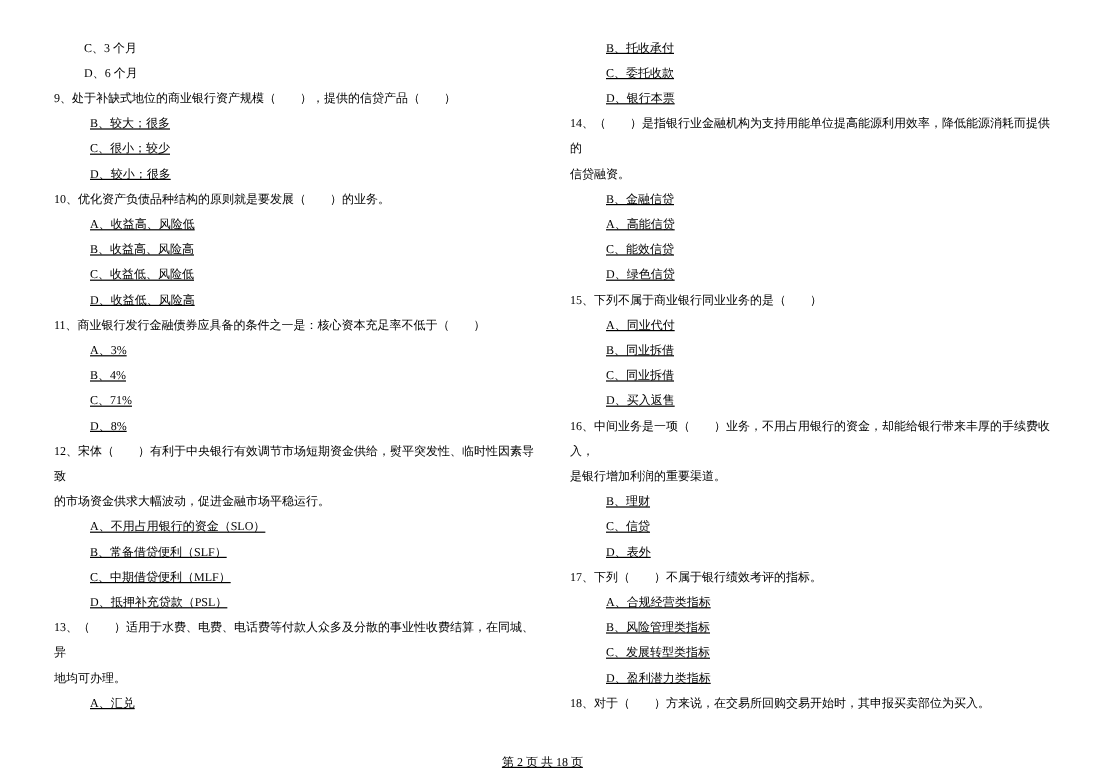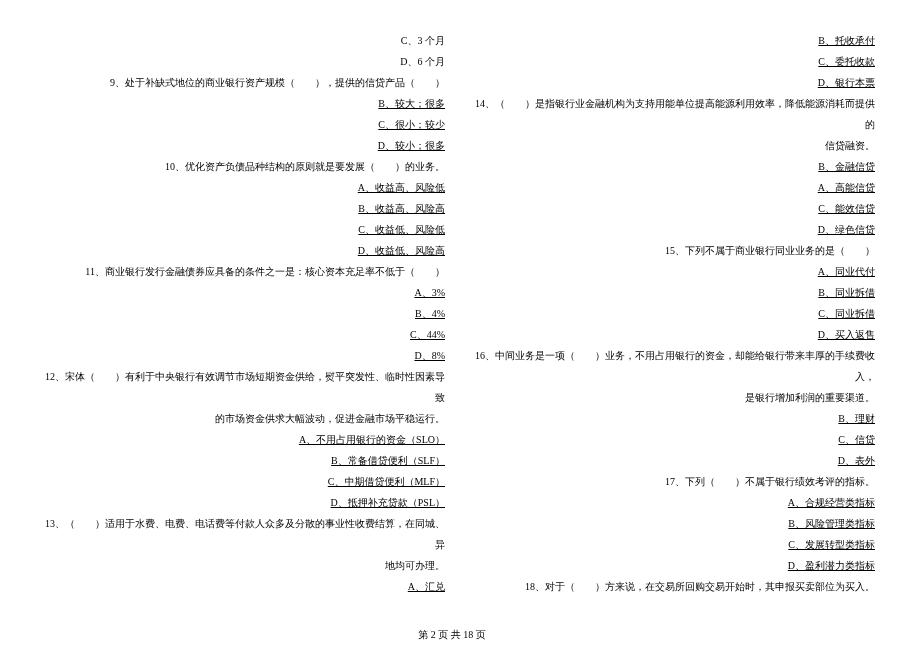--- a/index.html
+++ b/index.html
@@ -1,15 +1,15 @@
 <!DOCTYPE html>
 <html><head>
   <meta charset="utf-8">
   <style>
-    * { box-sizing: border-box; margin: 0; padding: 0; text-align: right; }
+    * { box-sizing: border-box; margin: 0; padding: 0; }
     body {
       width: 920px;
       height: 650px;
       background: #fff;
       font-family: "SimSun", "宋体", serif;
       font-size: 10px;
       color: #000;
       position: relative;
       overflow: hidden;
     }
@@ -32,20 +32,21 @@
     .opt-sub {
       padding-left: 2.5em;
     }
     .footer {
       position: absolute;
       bottom: 8px;
       left: 0;
       right: 16px;
       text-align: center;
       font-size: 10px;
+      text-decoration: underline;
     }
   </style>
 </head>
 <body>
 
 <div class="page">
   <div class="col">
     <div class="opt-sub">C、3 个月</div>
     <div class="opt-sub">D、6 个月</div>
 
@@ -56,21 +57,21 @@
 
     <div class="q-stem">10、优化资产负债品种结构的原则就是要发展（　　）的业务。</div>
     <div class="opt">A、收益高、风险低</div>
     <div class="opt">B、收益高、风险高</div>
     <div class="opt">C、收益低、风险低</div>
     <div class="opt">D、收益低、风险高</div>
 
     <div class="q-stem">11、商业银行发行金融债券应具备的条件之一是：核心资本充足率不低于（　　）</div>
     <div class="opt">A、3%</div>
     <div class="opt">B、4%</div>
-    <div class="opt">C、44%</div>
+    <div class="opt">C、71%</div>
     <div class="opt">D、8%</div>
 
     <div class="q-stem">12、宋体（　　）有利于中央银行有效调节市场短期资金供给，熨平突发性、临时性因素导致</div>
     <div class="q-stem">的市场资金供求大幅波动，促进金融市场平稳运行。</div>
     <div class="opt">A、不用占用银行的资金（SLO）</div>
     <div class="opt">B、常备借贷便利（SLF）</div>
     <div class="opt">C、中期借贷便利（MLF）</div>
     <div class="opt">D、抵押补充贷款（PSL）</div>
 
     <div class="q-stem">13、（　　）适用于水费、电费、电话费等付款人众多及分散的事业性收费结算，在同城、异</div>

